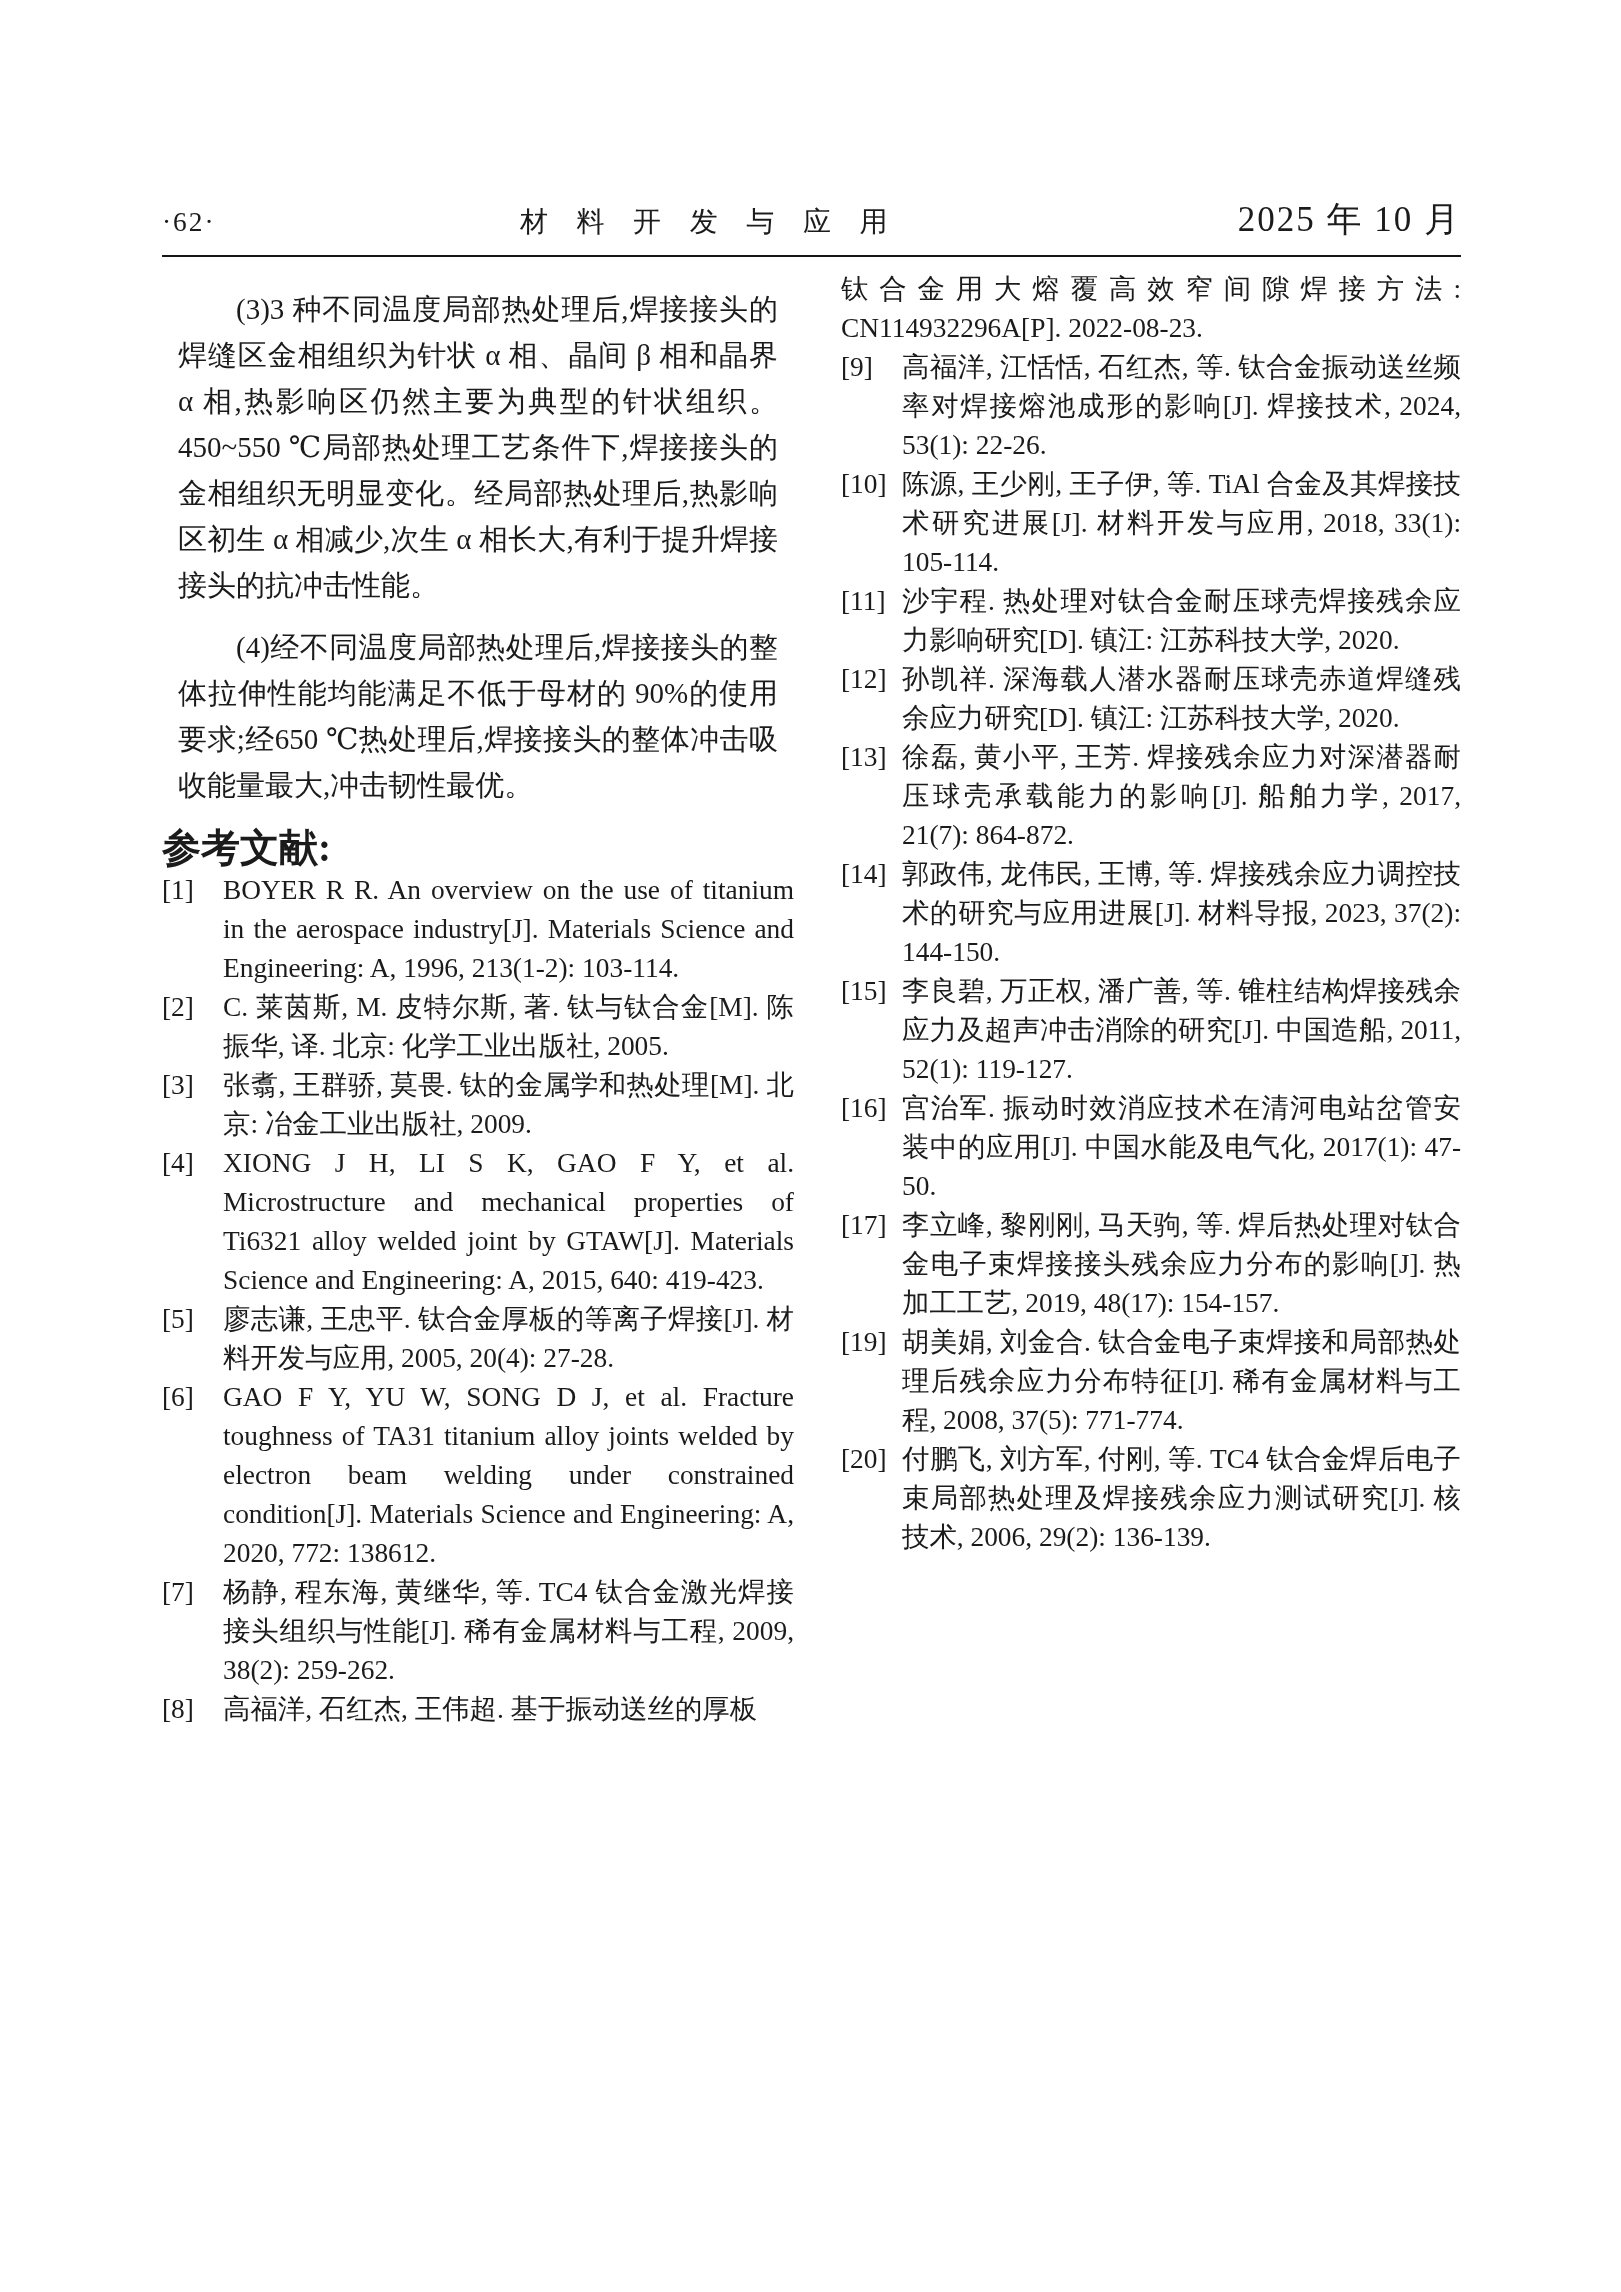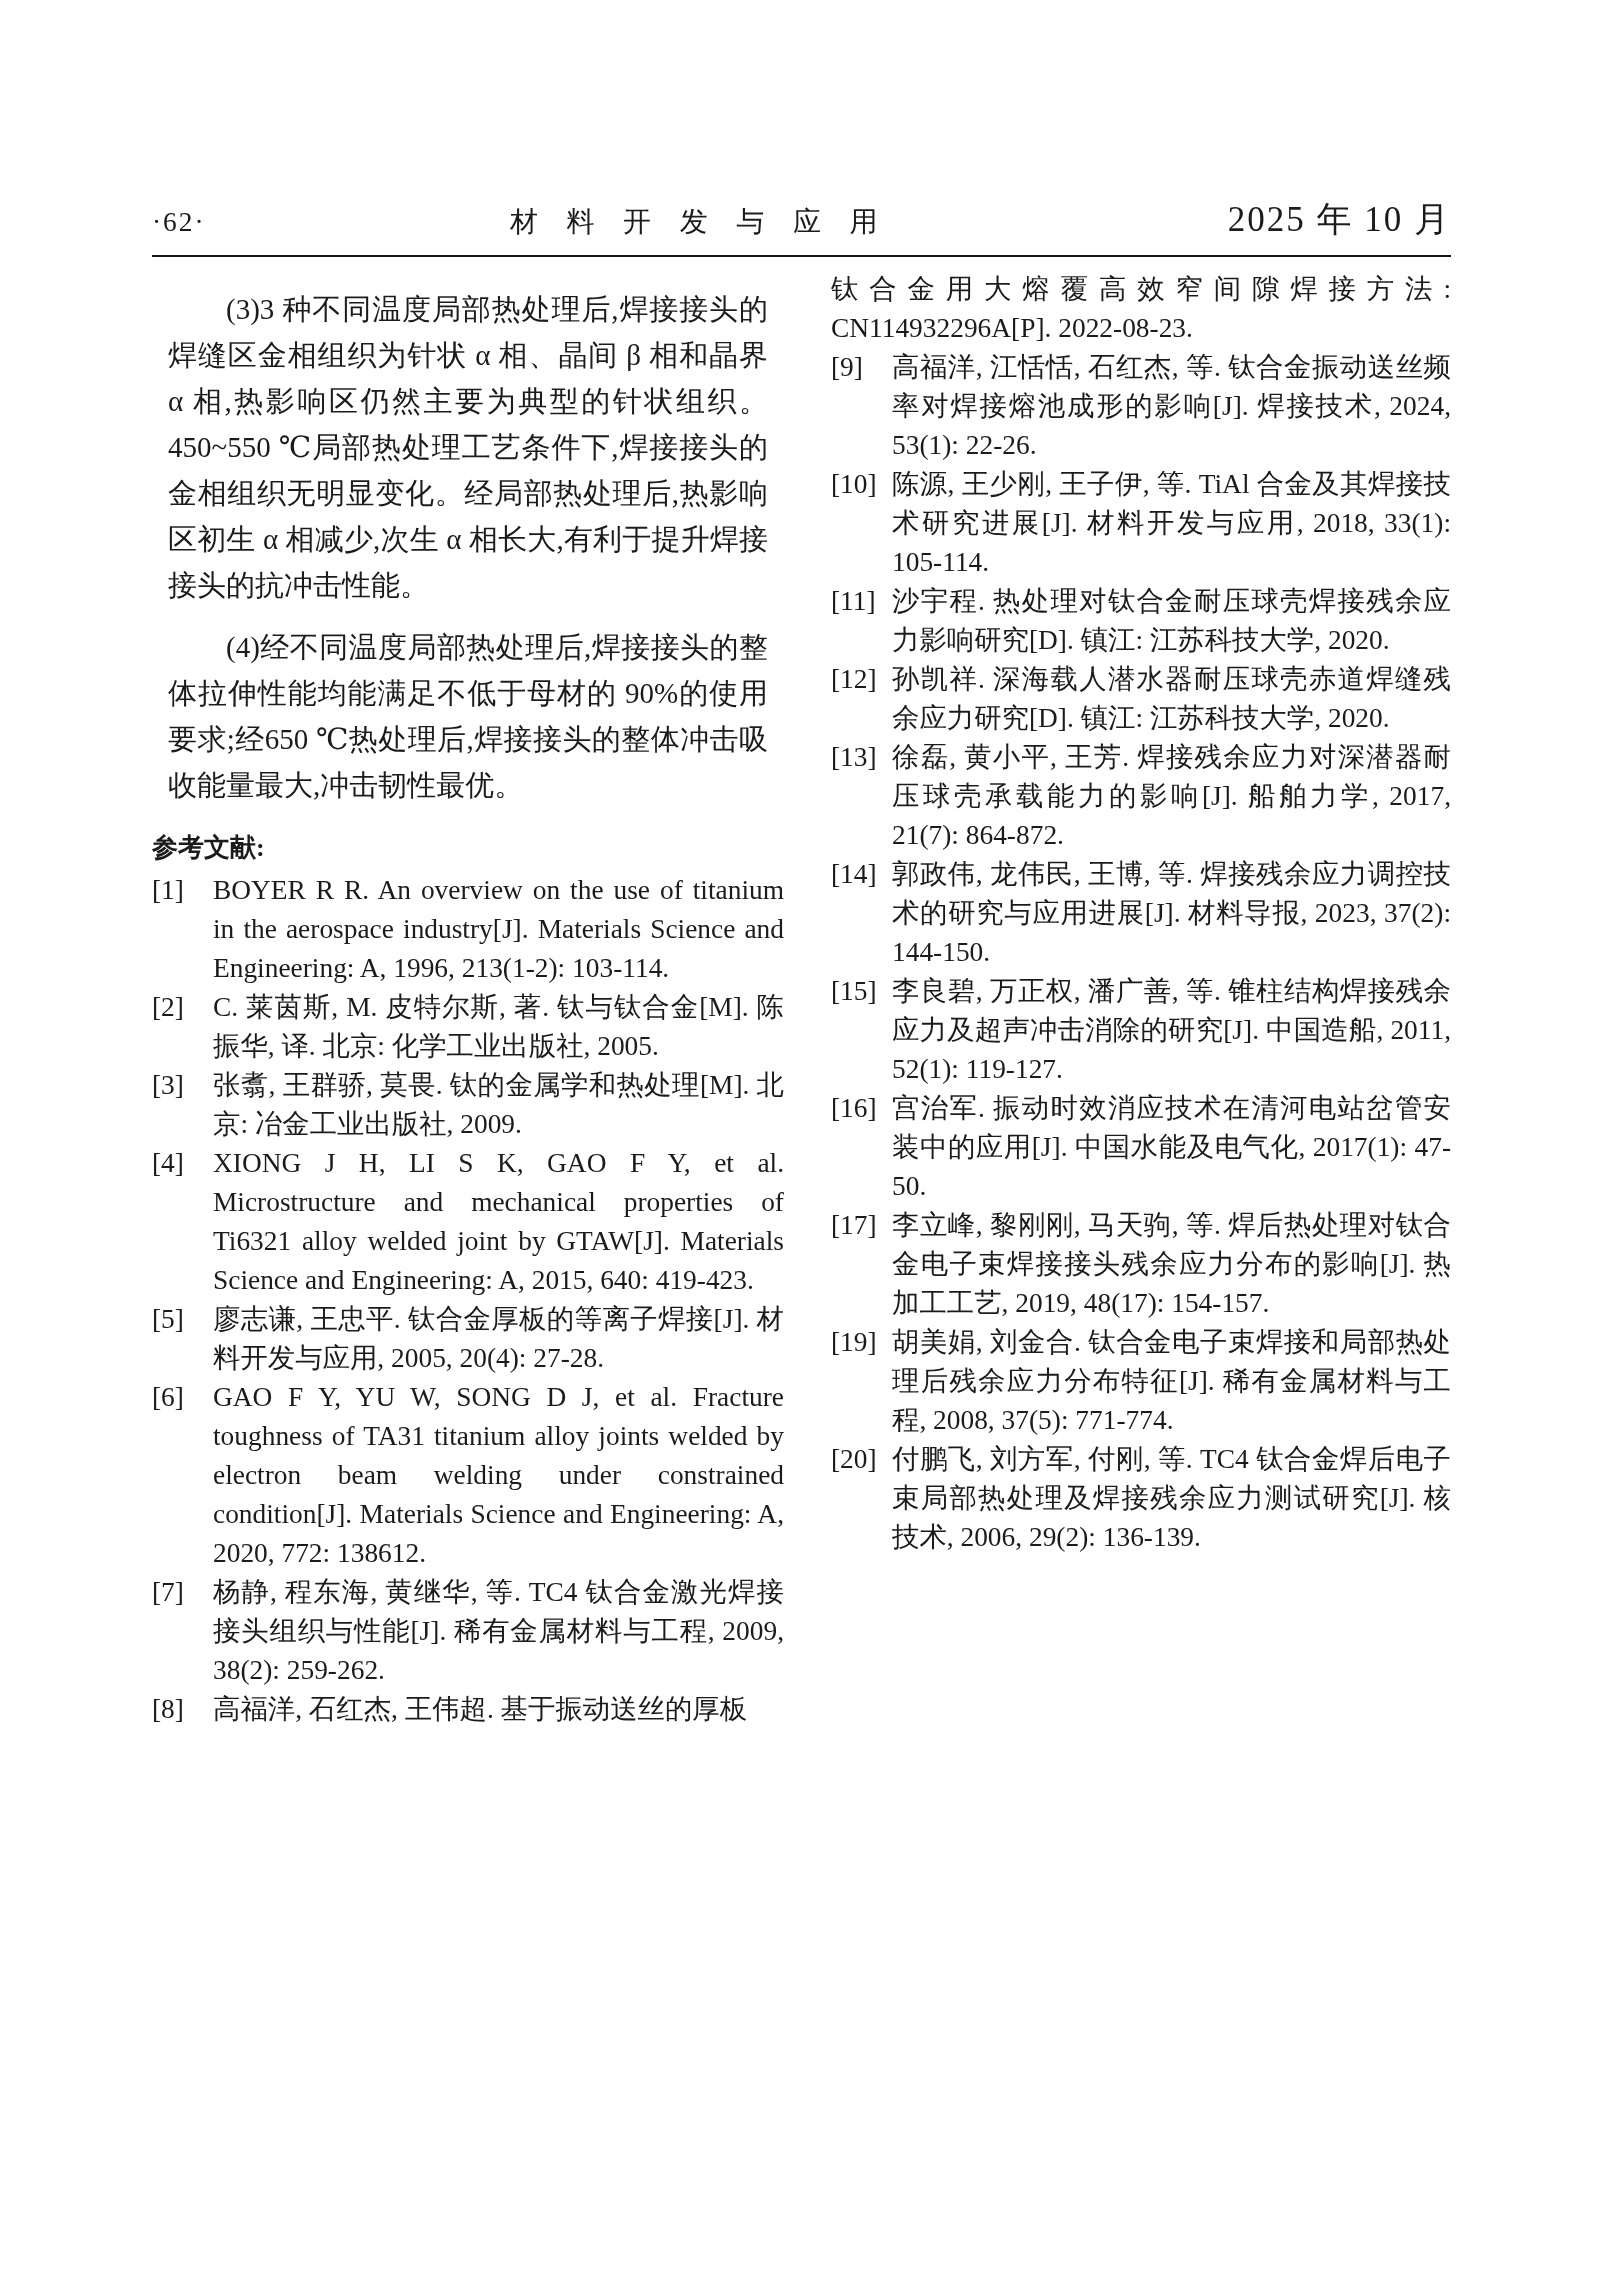--- a/index.html
+++ b/index.html
@@ -11,21 +11,21 @@
     width: 1621px;
     height: 2293px;
     position: relative;
     overflow: hidden;
     font-family: "Liberation Serif", "DejaVu Serif", serif;
     color: #1b1b1b;
     -webkit-font-smoothing: antialiased;
   }
   .page {
     position: absolute;
-    left: 152px;
+    left: 162px;
     top: 0;
     width: 1299px;
     height: 2190px;
   }
   
   .running-head {
     padding-top: 196px;
     display: flex;
     justify-content: space-between;
     align-items: baseline;
@@ -60,21 +60,21 @@
   
   .para {
     margin: 16px;
     font-size: 29px;
     line-height: 46px;
     text-align: justify;
     text-indent: 2em;
   }
   
   .refs-heading {
-    font-size: 26px;
+    font-size: 39px;
     line-height: 47px;
     font-weight: bold;
     margin-top: 2px;
   }
   .ref {
     display: flex;
     font-size: 27.4px;
     line-height: 39px;
   }
   .ref-num {

